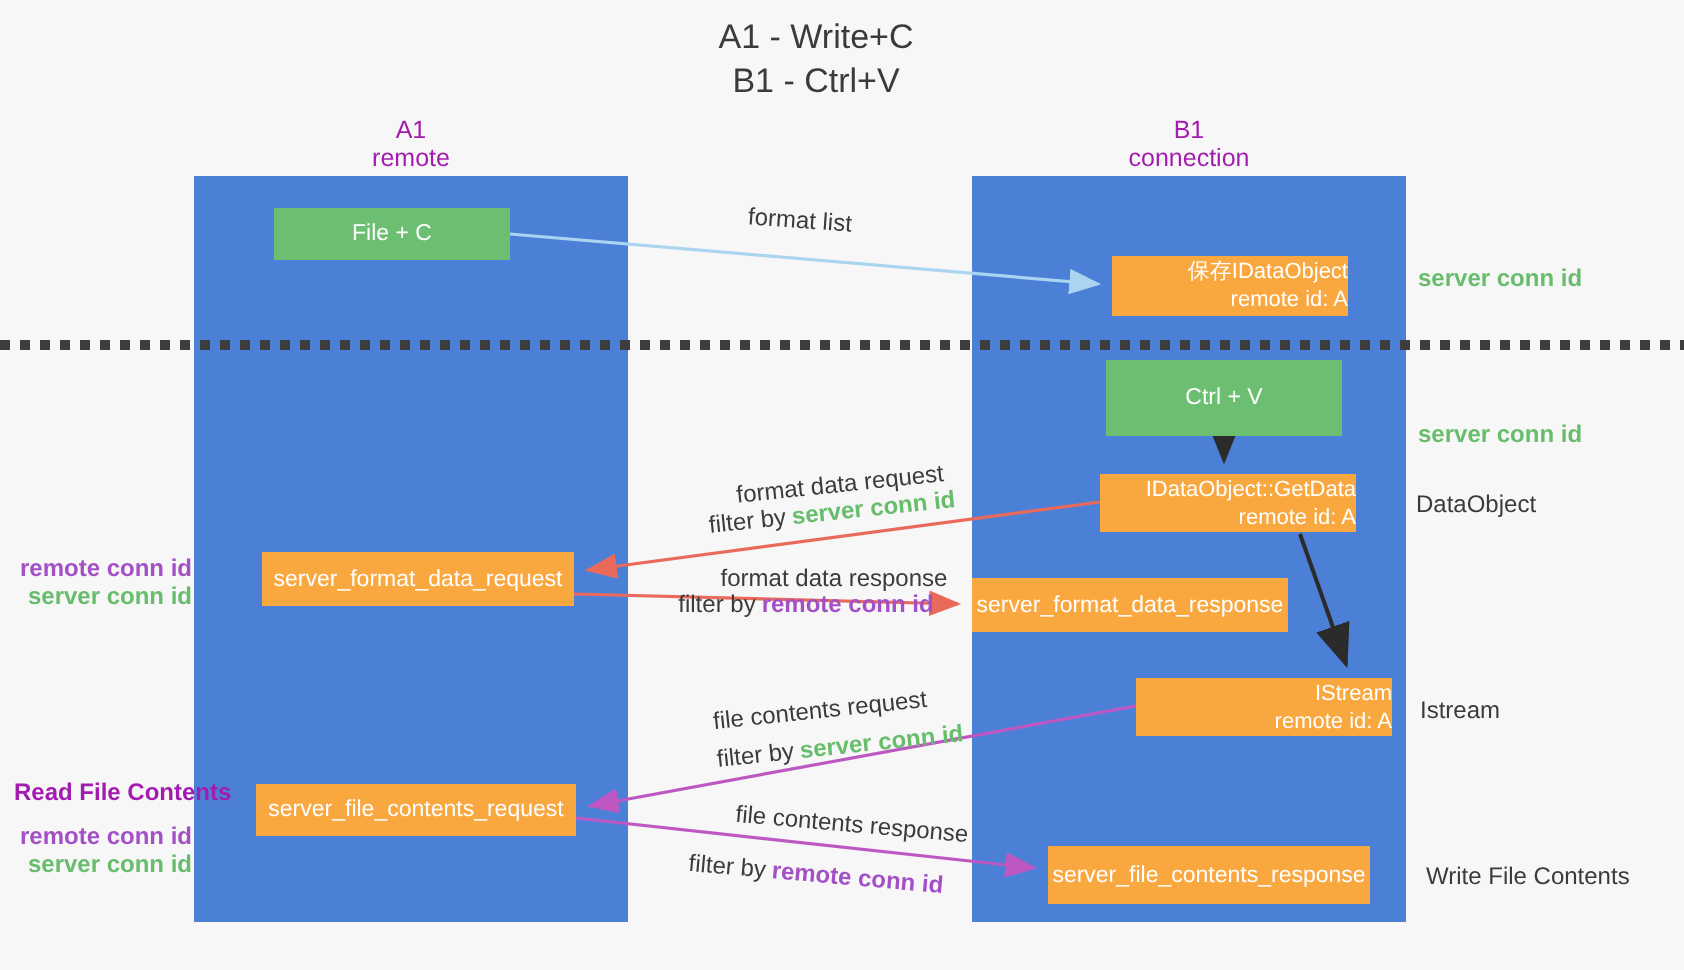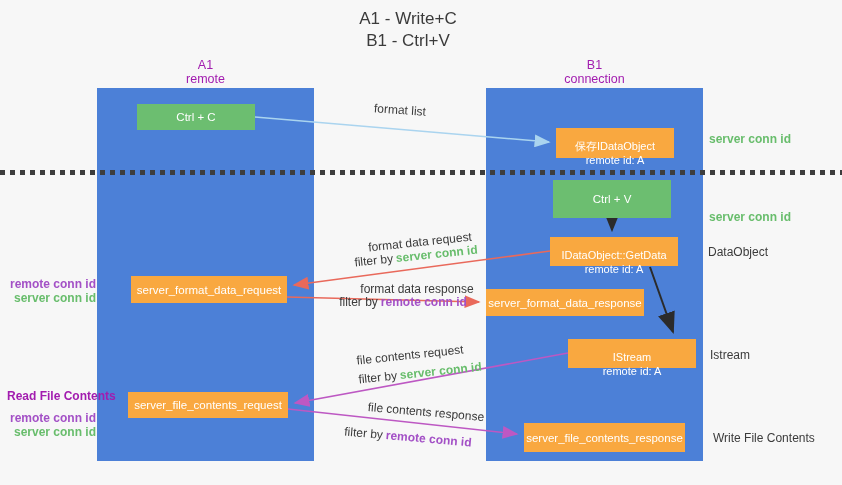--- a/index.html
+++ b/index.html
@@ -24,21 +24,21 @@
 
   .dotted{left:0;top:170px;width:842px;height:5px;z-index:2;
     background:repeating-linear-gradient(90deg,#3d3d3d 0 5px,transparent 5px 10px);}
 
   svg.arrows{left:0;top:0;z-index:3;}
 
   .box{z-index:4;color:#ffffff;text-align:center;box-sizing:border-box;}
   .green{background:#6cbe70;font-size:12px;}
   .orange{background:#f9a840;}
   .one-line{display:flex;align-items:center;justify-content:center;font-size:11.5px;}
-  .two-line{font-size:11px;line-height:13.5px;padding-top:12px;}
+  .two-line{font-size:11px;line-height:13.5px;padding-top:2px;text-align:right;}
 
   #boxCtrlC{left:137px;top:104px;width:118px;height:26px;}
   #boxSaveObj{left:556px;top:128px;width:118px;height:30px;}
   #boxCtrlV{left:553px;top:180px;width:118px;height:38px;}
   #boxGetData{left:550px;top:237px;width:128px;height:29px;}
   #boxFmtReq{left:131px;top:276px;width:156px;height:27px;}
   #boxFmtResp{left:486px;top:289px;width:158px;height:27px;}
   #boxIStream{left:568px;top:339px;width:128px;height:29px;}
   #boxFileReq{left:128px;top:392px;width:160px;height:26px;}
   #boxFileResp{left:524px;top:423px;width:161px;height:29px;}
@@ -111,21 +111,21 @@
     <line x1="255" y1="117" x2="549" y2="142" stroke="#aad4ef" stroke-width="1.6" marker-end="url(#ah-blue)"></line>
     <line x1="612" y1="207" x2="612" y2="230" stroke="#2b2b2b" stroke-width="2" marker-end="url(#ah-black)"></line>
     <line x1="550" y1="251" x2="294" y2="285" stroke="#e9695b" stroke-width="1.6" marker-end="url(#ah-red)"></line>
     <line x1="287" y1="297" x2="479" y2="302" stroke="#e9695b" stroke-width="1.6" marker-end="url(#ah-red)"></line>
     <line x1="650" y1="267" x2="673" y2="332" stroke="#2b2b2b" stroke-width="2" marker-end="url(#ah-black)"></line>
     <line x1="568" y1="353" x2="295" y2="403" stroke="#bd58c3" stroke-width="1.6" marker-end="url(#ah-mag)"></line>
     <line x1="288" y1="409" x2="517" y2="434" stroke="#bd58c3" stroke-width="1.6" marker-end="url(#ah-mag)"></line>
   </svg>
 
   <div class="abs box green one-line" id="boxCtrlC">
-    <span>Ctrl + C</span>
+    <span>File + C</span>
   </div>
 
   <div class="abs box orange two-line" id="boxSaveObj">
     <div>保存IDataObject</div>
     <div>remote id: A</div>
   </div>
 
   <div class="abs box green one-line" id="boxCtrlV">
     <span>Ctrl + V</span>
   </div>

